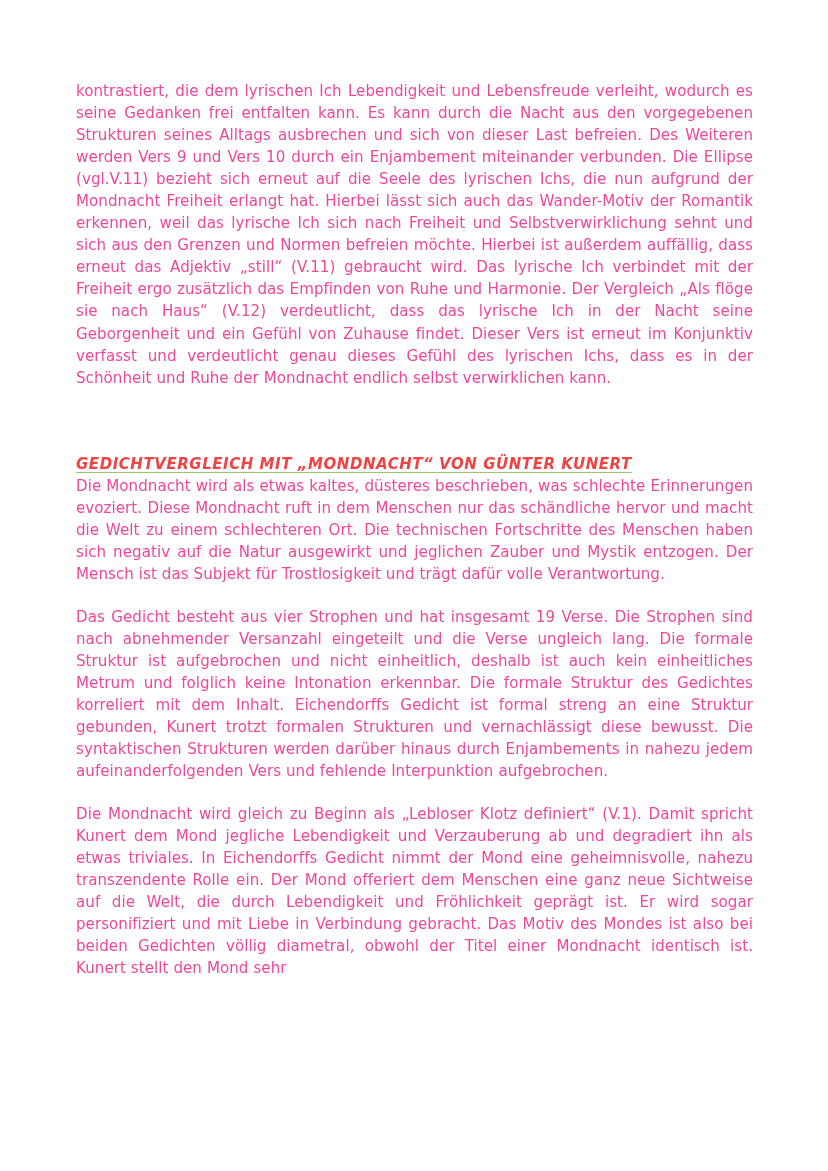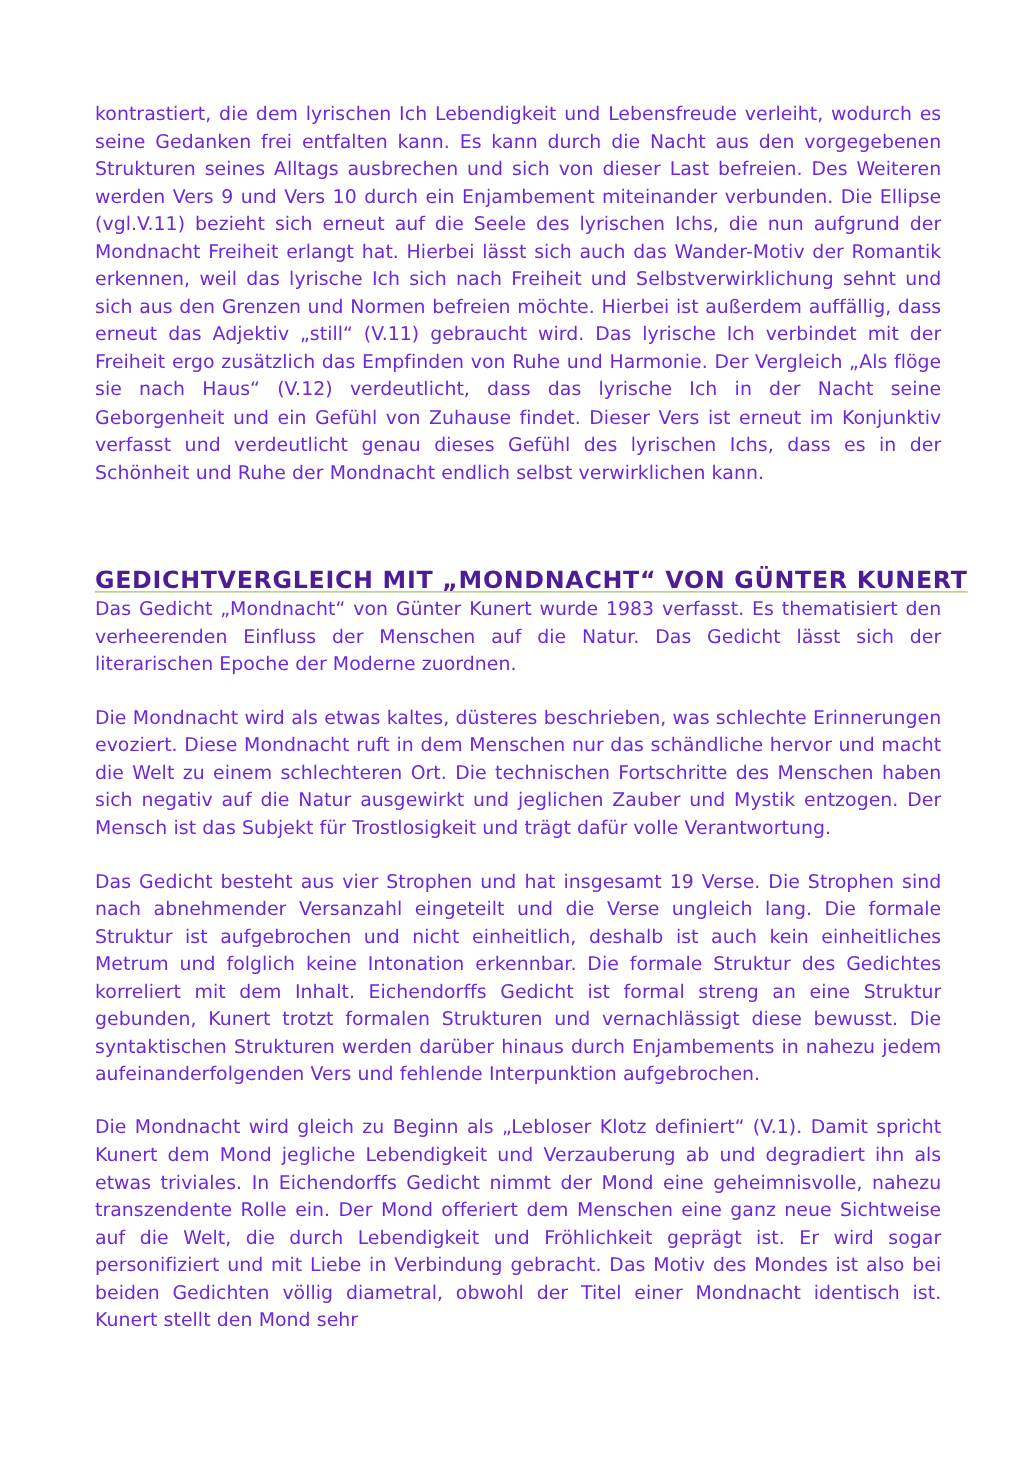--- a/index.html
+++ b/index.html
@@ -30,41 +30,42 @@
     width: 677px;
   }
   p.para {
     margin: 0 0 20.5px 0;
     font-size: 15.1px;
     line-height: 22.05px;
     text-align: justify;
     text-justify: inter-word;
     letter-spacing: 0.04px;
     word-spacing: 0.1px;
-    color: #6d28d9;
+    color: #ec4899;
     hyphens: none;
   }
   p.para:last-child {
     margin-bottom: 0;
   }
   
   h2.section-heading {
     margin: 0 0 0 0;
     padding: 0;
-    font-size: 19px;
+    font-size: 15px;
     line-height: 22.05px;
     font-weight: 700;
     letter-spacing: 0.55px;
     text-transform: uppercase;
-    color: #4c1d95;
+    color: #ef4444;
     text-decoration: underline;
     text-decoration-color: #9ec56e;
     text-decoration-thickness: 1px;
     text-underline-offset: 3px;
     white-space: nowrap;
+    font-style: italic;
   }
   .heading-spacer {
     height: 44px;
   }
   
   p.tight-top {
     margin-top: 1px;
   }
 </style>
 </head>
@@ -72,21 +73,20 @@
 
 <div id="page">
   <div id="content">
 
     <p class="para">kontrastiert, die dem lyrischen Ich Lebendigkeit und Lebensfreude verleiht, wodurch es seine Gedanken frei entfalten kann. Es kann durch die Nacht aus den vorgegebenen Strukturen seines Alltags ausbrechen und sich von dieser Last befreien. Des Weiteren werden Vers 9 und Vers 10 durch ein Enjambement miteinander verbunden. Die Ellipse (vgl.V.11) bezieht sich erneut auf die Seele des lyrischen Ichs, die nun aufgrund der Mondnacht Freiheit erlangt hat. Hierbei lässt sich auch das Wander-Motiv der Romantik erkennen, weil das lyrische Ich sich nach Freiheit und Selbstverwirklichung sehnt und sich aus den Grenzen und Normen befreien möchte. Hierbei ist außerdem auffällig, dass erneut das Adjektiv „still“ (V.11) gebraucht wird. Das lyrische Ich verbindet mit der Freiheit ergo zusätzlich das Empfinden von Ruhe und Harmonie. Der Vergleich „Als flöge sie nach Haus“ (V.12) verdeutlicht, dass das lyrische Ich in der Nacht seine Geborgenheit und ein Gefühl von Zuhause findet. Dieser Vers ist erneut im Konjunktiv verfasst und verdeutlicht genau dieses Gefühl des lyrischen Ichs, dass es in der Schönheit und Ruhe der Mondnacht endlich selbst verwirklichen kann.</p>
 
     <div class="heading-spacer"></div>
 
     <h2 class="section-heading">Gedichtvergleich mit „Mondnacht“ von Günter Kunert</h2>
 
-    <p class="para tight-top">Das Gedicht „Mondnacht“ von Günter Kunert wurde 1983 verfasst. Es thematisiert den verheerenden Einfluss der Menschen auf die Natur. Das Gedicht lässt sich der literarischen Epoche der Moderne zuordnen.</p>
 
     <p class="para">Die Mondnacht wird als etwas kaltes, düsteres beschrieben, was schlechte Erinnerungen evoziert. Diese Mondnacht ruft in dem Menschen nur das schändliche hervor und macht die Welt zu einem schlechteren Ort. Die technischen Fortschritte des Menschen haben sich negativ auf die Natur ausgewirkt und jeglichen Zauber und Mystik entzogen. Der Mensch ist das Subjekt für Trostlosigkeit und trägt dafür volle Verantwortung.</p>
 
 
     <p class="para">Das Gedicht besteht aus vier Strophen und hat insgesamt 19 Verse. Die Strophen sind nach abnehmender Versanzahl eingeteilt und die Verse ungleich lang. Die formale Struktur ist aufgebrochen und nicht einheitlich, deshalb ist auch kein einheitliches Metrum und folglich keine Intonation erkennbar. Die formale Struktur des Gedichtes korreliert mit dem Inhalt. Eichendorffs Gedicht ist formal streng an eine Struktur gebunden, Kunert trotzt formalen Strukturen und vernachlässigt diese bewusst. Die syntaktischen Strukturen werden darüber hinaus   durch Enjambements in nahezu jedem aufeinanderfolgenden Vers und fehlende Interpunktion aufgebrochen.</p>
 
     <p class="para">Die Mondnacht wird gleich zu Beginn als „Lebloser Klotz definiert“ (V.1). Damit spricht Kunert dem Mond jegliche Lebendigkeit und Verzauberung ab und degradiert ihn als etwas triviales. In Eichendorffs Gedicht nimmt der Mond eine geheimnisvolle, nahezu transzendente Rolle ein. Der Mond offeriert dem Menschen eine ganz neue Sichtweise auf die Welt, die durch Lebendigkeit und Fröhlichkeit geprägt ist. Er wird sogar personifiziert und mit Liebe in Verbindung gebracht. Das Motiv des Mondes ist also bei beiden Gedichten völlig diametral, obwohl der Titel einer Mondnacht identisch ist. Kunert stellt den Mond sehr</p>
 
   </div>
 </div>

